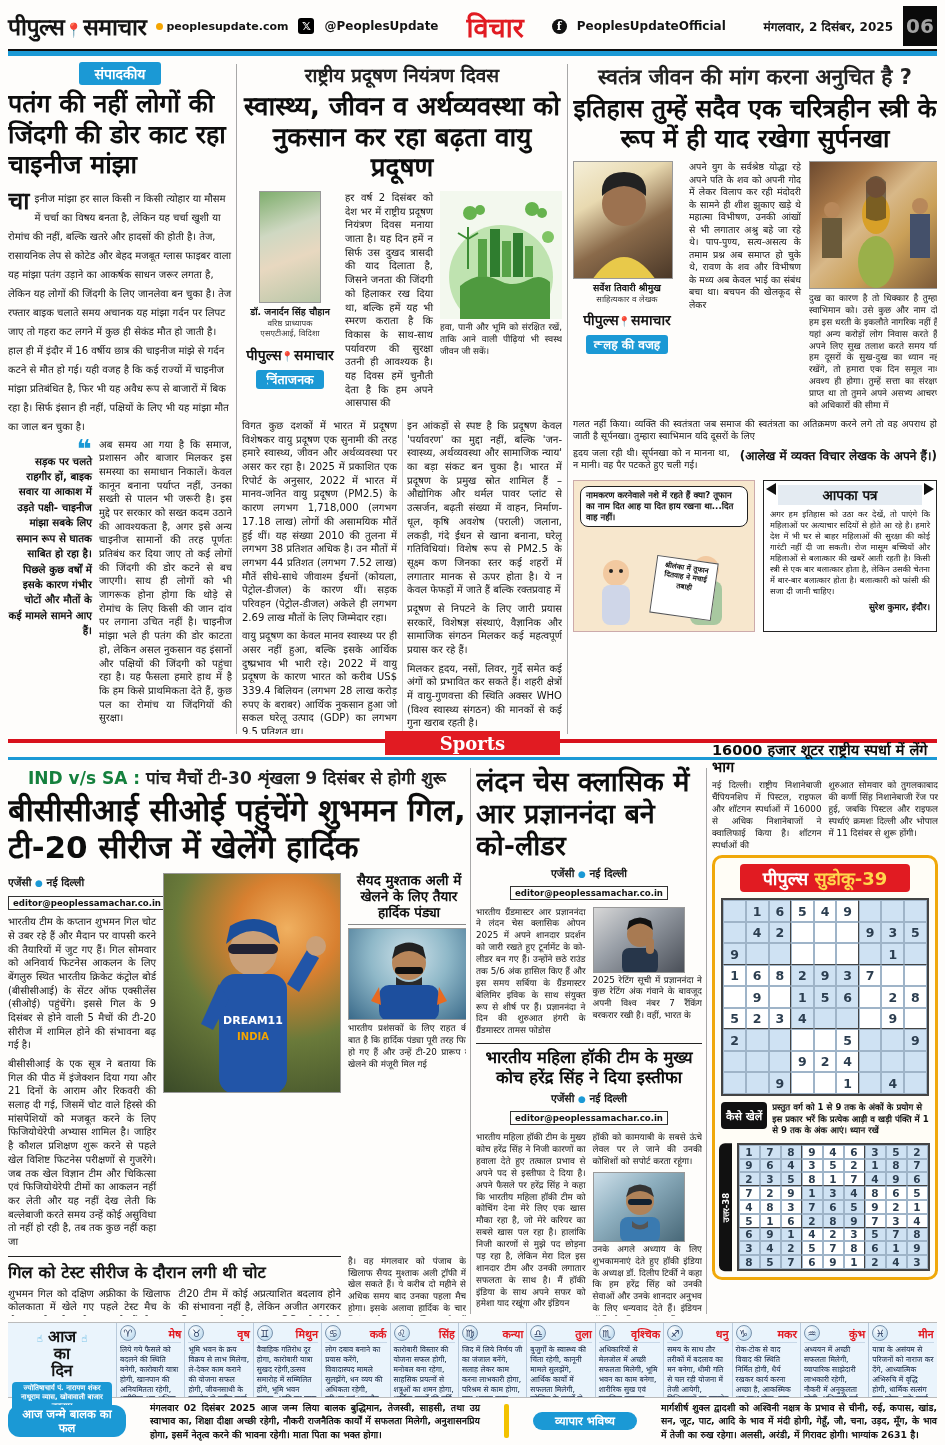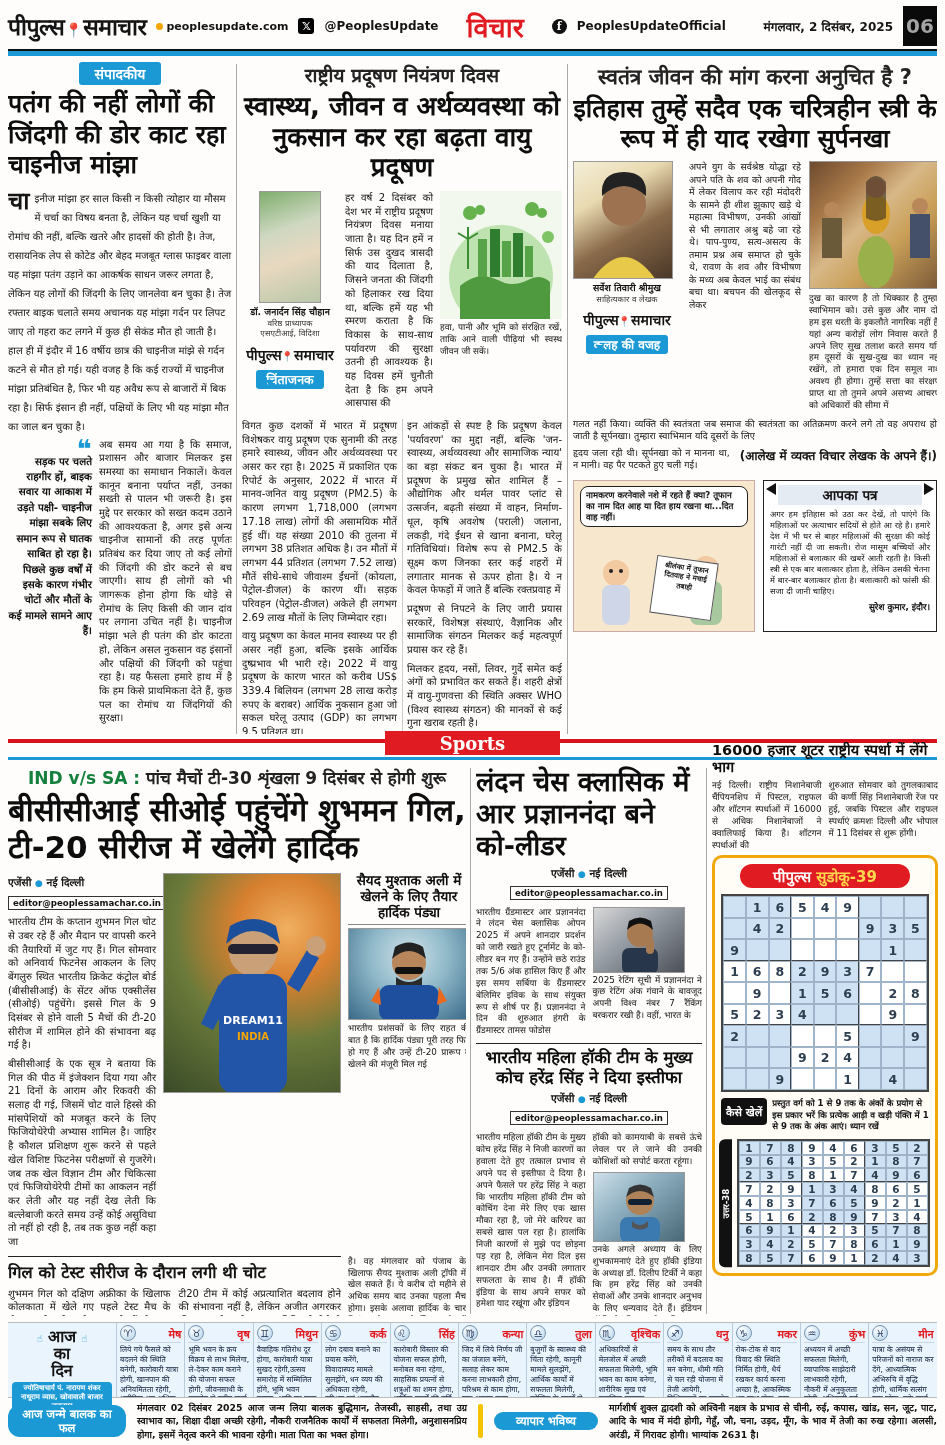--- a/index.html
+++ b/index.html
@@ -62,21 +62,21 @@
 
   
   .redline{position:absolute;left:8px;right:8px;top:739px;height:3.5px;background:#d8111c}
   .sports-banner{position:absolute;left:385px;top:731px;width:175px;height:24px;background:#e11b22;color:#fff;font-family:"DejaVu Serif","Liberation Serif",serif;font-weight:bold;font-size:18px;display:flex;align-items:center;justify-content:center}
   .blueline{position:absolute;left:8px;right:8px;top:757px;height:3px;background:#1b99d5}
   .s-kick .red{color:#15803d}
   .boxhead{font-weight:bold;font-size:16.5px;border-top:1.5px solid #222;padding-top:3px;margin-bottom:4px}
 
   
   .sudoku-panel{border:3px solid #f0a80a;border-radius:10px;padding:6px 4px;background:#fffdf6}
-  .su-title{background:#e11b22;border-radius:12px;color:#fff;font-weight:bold;font-size:15px;text-align:center;padding:2px 0;width:170px;margin:0 auto 6px}
+  .su-title{background:#e11b22;border-radius:4px;color:#fff;font-weight:bold;font-size:18px;text-align:center;padding:2px 0;width:170px;margin:0 auto 6px}
   .su-title .yel{color:#ffd74d}
   .su-grid{display:grid;grid-template-columns:repeat(9,22.6px);grid-auto-rows:21.5px;border:2px solid #444;width:fit-content;margin:0 auto;background:#fff}
   .su-grid.sol{grid-template-columns:repeat(9,21px);grid-auto-rows:13.8px}
   .su-cell{border:.8px solid #9fb4c8;display:flex;align-items:center;justify-content:center;font-size:12.5px;font-weight:bold;color:#2c3e50}
   .sol .su-cell{font-size:10.5px}
   .su-b{background:#cfe2f3}
   .su-r3{border-right:1.8px solid #444}
   .su-b3{border-bottom:1.8px solid #444}
   .howto{display:flex;gap:5px;align-items:flex-start;margin:6px 2px}
   .howto-label{background:#111;color:#fff;font-weight:bold;font-size:11px;padding:6px 5px;border-radius:4px;white-space:nowrap}
@@ -90,21 +90,21 @@
   .dayword{font-weight:bold;font-size:16px;line-height:1.05}
   .daybar{width:70px;height:7px;background:#111;border-radius:4px;margin-bottom:1px}
   .handic{color:#1b99d5;font-size:10px}
   .credit{background:#1b99d5;color:#fff;font-size:6.9px;font-weight:bold;text-align:center;border-radius:4px;padding:2px 3px;margin-top:2px;line-height:1.3}
   .z-item{width:68.4px;flex:none;border-left:1px solid #b9cadb;padding:2px 3px;overflow:hidden}
   .z-head{display:flex;align-items:center;justify-content:space-between;border-bottom:1.4px solid #c8d8e8;padding-bottom:1px}
   .z-icon{width:16px;height:16px;border-radius:50%;background:radial-gradient(circle at 35% 30%,#ffffff,#aed2ec);border:1px solid #7a93ad;display:flex;align-items:center;justify-content:center;font-size:10px;color:#23355a}
   .z-name{color:#e11b22;font-weight:bold;font-size:11px}
   .z-text{font-size:7.5px;line-height:1.32;color:#10203c;margin-top:2px;font-weight:500}
 
-  .footer{position:absolute;left:8px;right:8px;top:1402px;height:38px;display:flex;align-items:center;gap:11px}
+  .footer{position:absolute;left:8px;right:8px;top:1402px;height:38px;display:flex;align-items:center;gap:24px}
   .pill{background:#1b99d5;color:#fff;font-weight:bold;text-align:center;border-radius:12px;padding:2px 8px;font-size:11.5px;line-height:1.25;flex:none}
   .ftext{font-size:9.3px;font-weight:bold;line-height:1.45;text-align:justify}
   .ydiv{width:5px;height:34px;background:#f3c200;flex:none;border-radius:2px}
 
   svg{display:block}
 </style>
 </head>
 <body>
 
 <div class="page">

